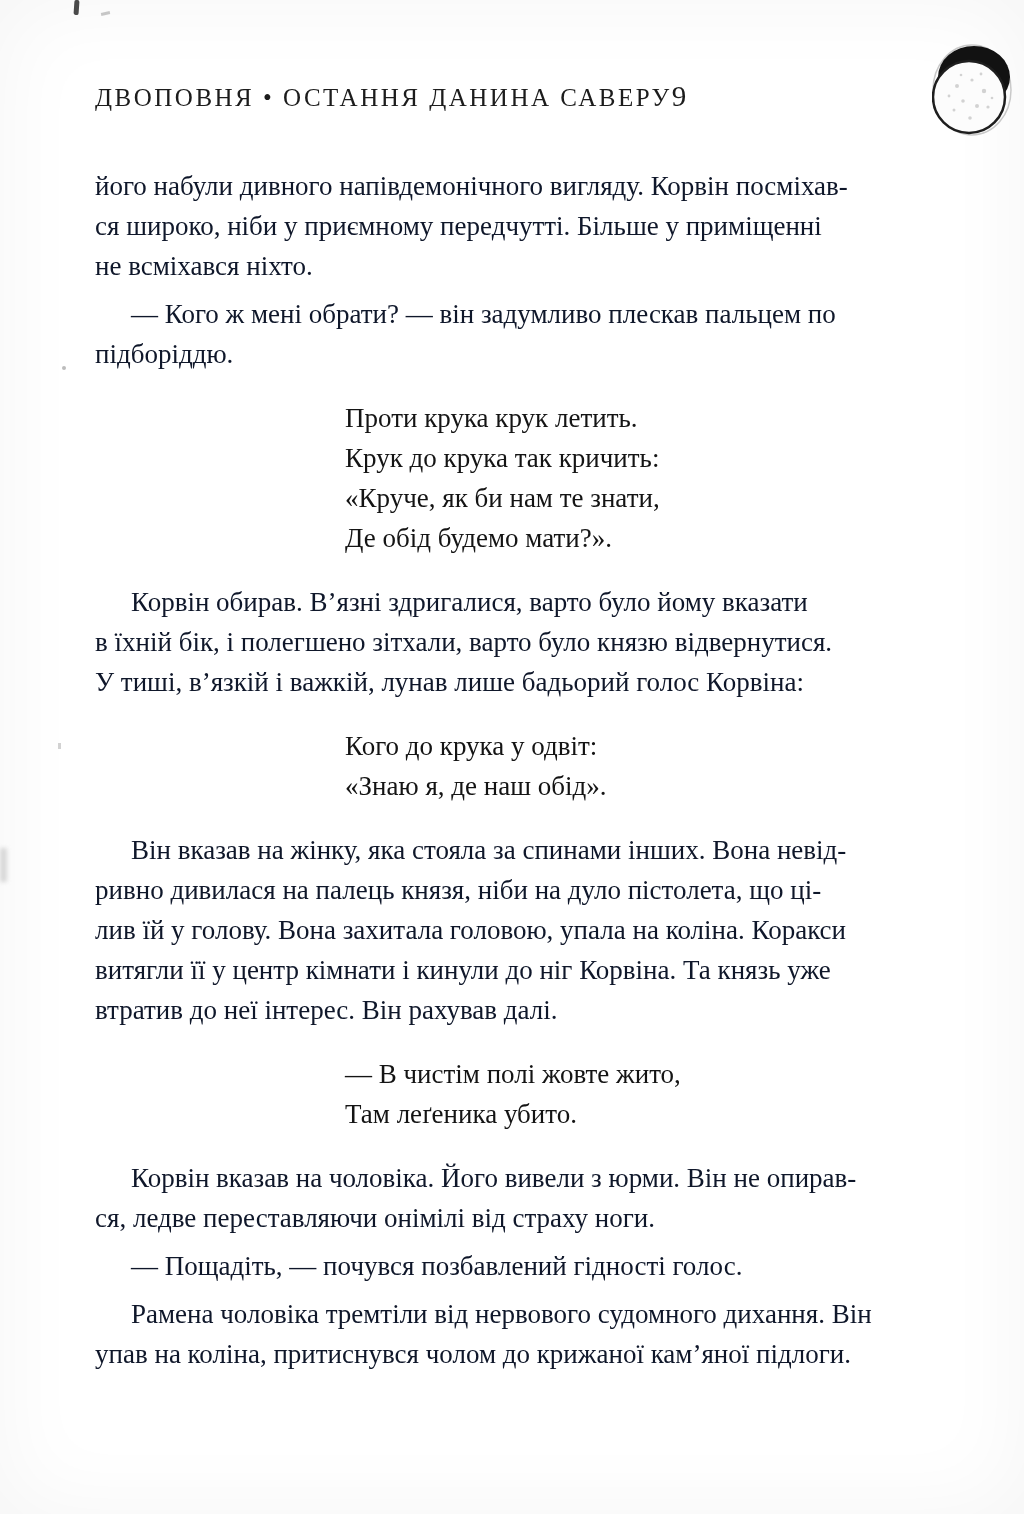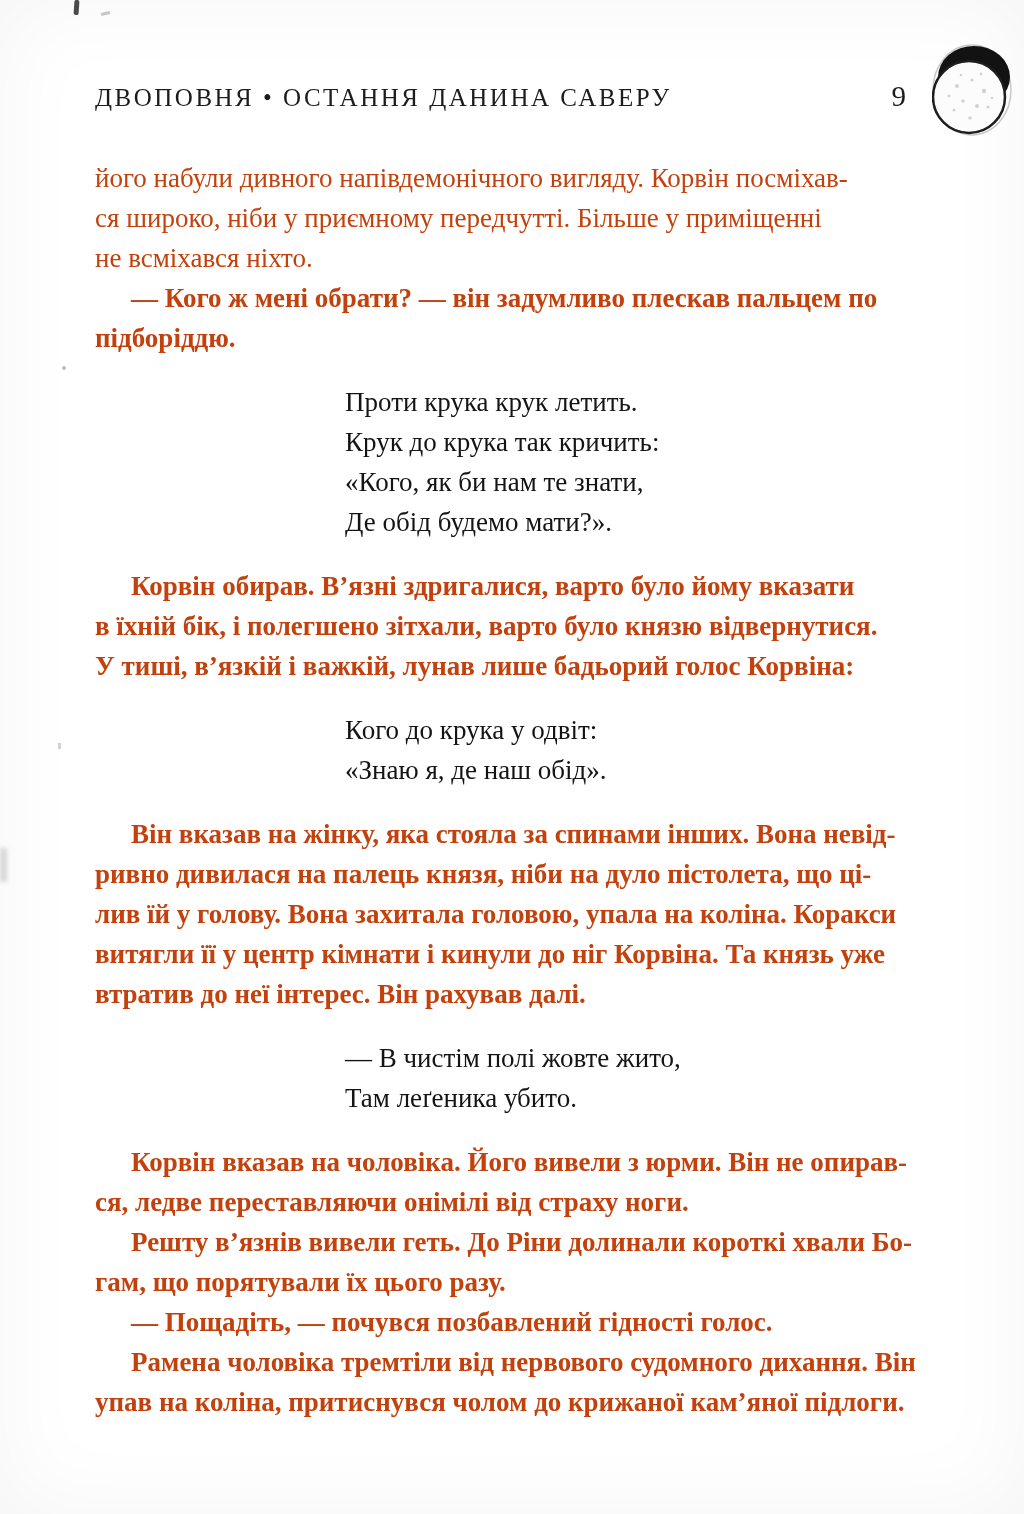--- a/index.html
+++ b/index.html
@@ -17,21 +17,21 @@
     box-shadow: inset 0 0 90px rgba(0,0,0,0.045);
   }
 
   
   .header {
     position: absolute;
     top: 80px;
     left: 95px;
     right: 118px;
     display: flex;
-    justify-content: space-between;
+    justify-content: flex-start;
     align-items: baseline;
   }
   .header-title {
     font-size: 25px;
     letter-spacing: 2.5px;
     color: #1c1c1c;
     white-space: nowrap;
   }
   .page-number {
     font-size: 29px;
@@ -52,23 +52,24 @@
     position: absolute;
     top: 158px;
     left: 95px;
     width: 832px;
     font-size: 27px;
     line-height: 40px;
     text-align: left;
   }
   .paragraph {
     white-space: pre-line;
-    color: #c2410c;
+    color: #0f172a;
+    margin-top: 8px;
   }
-  .paragraph.indent { text-indent: 36px; font-weight: bold; }
+  .paragraph.indent { text-indent: 36px; }
   .verse {
     white-space: pre-line;
     margin: 24px 0 24px 250px;
     color: #141414;
   }
 
   
   .artifact { position: absolute; pointer-events: none; }
   .artifact-top-dash {
     top: 0; left: 74px; width: 5px; height: 15px;
@@ -134,36 +135,34 @@
   </div>
 
   <div class="content">
     <p class="paragraph">його набули дивного напівдемонічного вигляду. Корвін посміхав-
 ся широко, ніби у приємному передчутті. Більше у приміщенні
 не всміхався ніхто.</p>
     <p class="paragraph indent">— Кого ж мені обрати? — він задумливо плескав пальцем по
 підборіддю.</p>
     <p class="verse">Проти крука крук летить.
 Крук до крука так кричить:
-«Кого, як би нам те знати,
+«Круче, як би нам те знати,
 Де обід будемо мати?».</p>
     <p class="paragraph indent">Корвін обирав. В’язні здригалися, варто було йому вказати
 в їхній бік, і полегшено зітхали, варто було князю відвернутися.
 У тиші, в’язкій і важкій, лунав лише бадьорий голос Корвіна:</p>
     <p class="verse">Кого до крука у одвіт:
 «Знаю я, де наш обід».</p>
     <p class="paragraph indent">Він вказав на жінку, яка стояла за спинами інших. Вона невід-
 ривно дивилася на палець князя, ніби на дуло пістолета, що ці-
 лив їй у голову. Вона захитала головою, упала на коліна. Коракси
 витягли її у центр кімнати і кинули до ніг Корвіна. Та князь уже
 втратив до неї інтерес. Він рахував далі.</p>
     <p class="verse">— В чистім полі жовте жито,
 Там леґеника убито.</p>
     <p class="paragraph indent">Корвін вказав на чоловіка. Його вивели з юрми. Він не опирав-
 ся, ледве переставляючи онімілі від страху ноги.</p>
-    <p class="paragraph indent">Решту в’язнів вивели геть. До Ріни долинали короткі хвали Бо-
-гам, що порятували їх цього разу.</p>
     <p class="paragraph indent">— Пощадіть, — почувся позбавлений гідності голос.</p>
     <p class="paragraph indent">Рамена чоловіка тремтіли від нервового судомного дихання. Він
 упав на коліна, притиснувся чолом до крижаної кам’яної підлоги.</p>
   </div>
 
 </div>
 
 </body></html>

